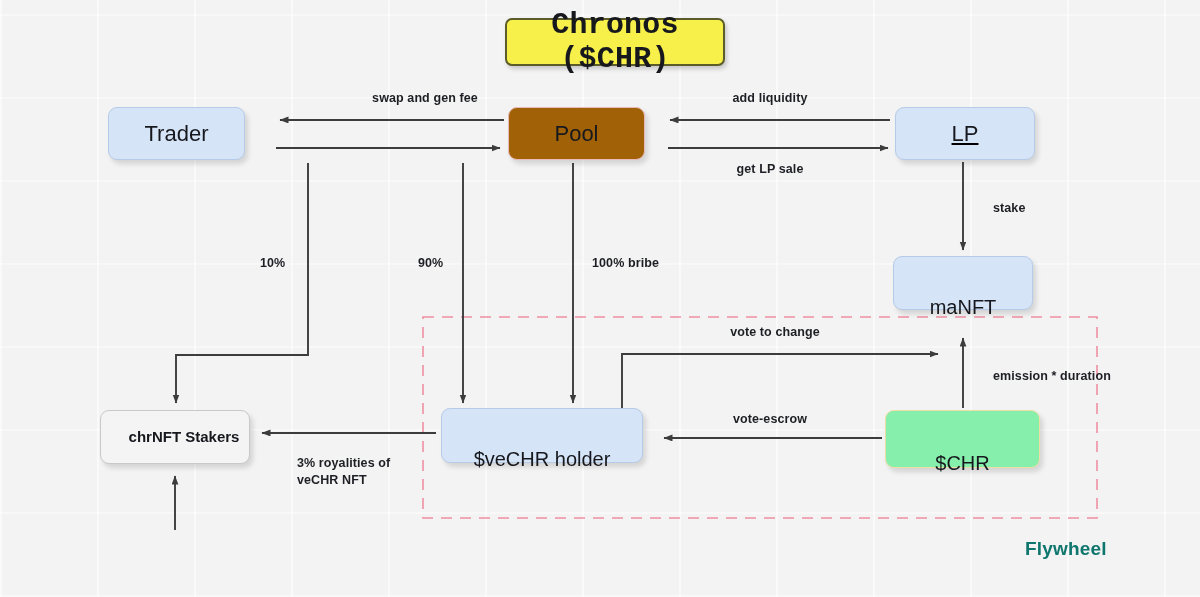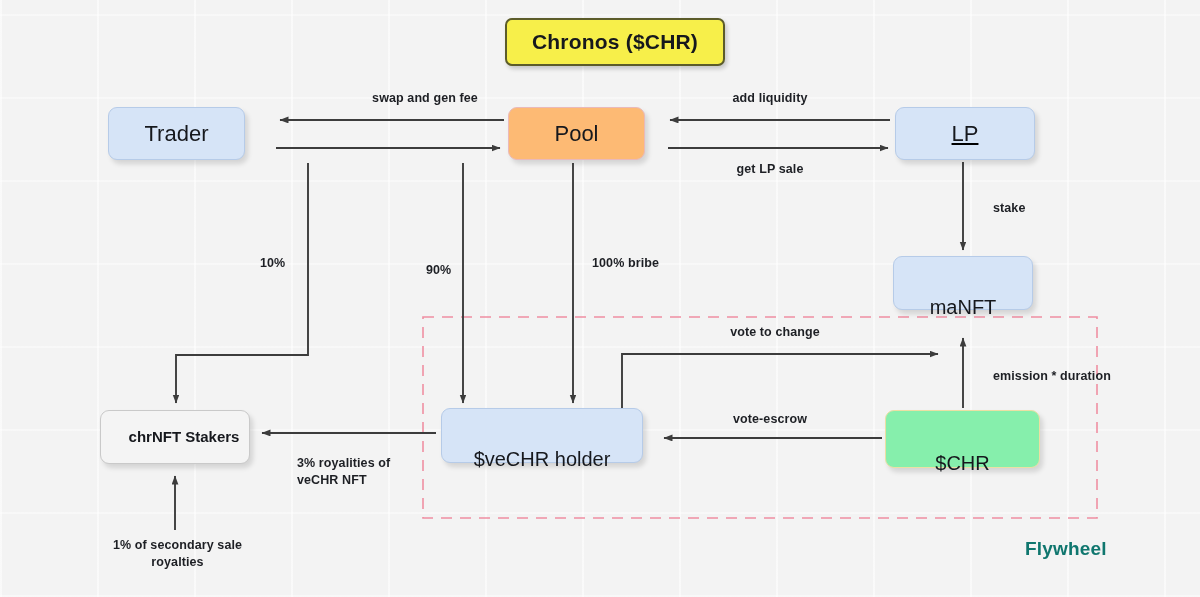--- a/index.html
+++ b/index.html
@@ -40,27 +40,27 @@
     box-sizing: border-box;
     display: flex;
     align-items: center;
     justify-content: center;
     border-radius: 9px;
     box-shadow: 3px 4px 5px rgba(0,0,0,0.13);
     text-align: center;
     line-height: 1.15;
   }
   .node.blue   { background: #d6e4f7; border: 1px solid #b6cbe8; }
-  .node.pink   { background: #fdba74; border: 1px solid #eab9b9; }
+  .node.pink   { background: #a16207; border: 1px solid #eab9b9; }
   .node.yellow { background: #86efac; border: 1px solid #ecdfa4; align-items: center; }
   .node.white  { background: #f4f4f4; border: 1px solid #c9c9c9; }
   .node.title  { background: #f7ef4a; border: 2px solid #5c5c2a; border-radius: 7px; box-shadow: 2px 3px 4px rgba(0,0,0,0.18); }
 
   .node-label { color: #16181d; font-weight: 400; }
-  .lbl-xl { font-size: 21px; font-weight: 600; letter-spacing: 0.2px; }
+  .lbl-xl { font-size: 30px; font-weight: 600; letter-spacing: 0.2px; font-family: Liberation Mono, monospace; }
   .lbl-lg { font-size: 22px; }
   .lbl-md { font-size: 20px; margin-top: 48px; }
   .lbl-sm { font-size: 15px; font-weight: 600; }
 
   .edge-label {
     position: absolute;
     font-size: 12.5px;
     font-weight: 700;
     color: #1d1f24;
     letter-spacing: 0.1px;
@@ -154,31 +154,29 @@
   <div class="edge-label" style="left:325px; top:90px; width:200px;">swap and gen fee</div>
 
   <div class="edge-label" style="left:690px; top:90px; width:160px;">add liquidity</div>
 
   <div class="edge-label" style="left:690px; top:161px; width:160px;">get LP sale</div>
 
   <div class="edge-label left" style="left:993px; top:200px; width:90px;">stake</div>
 
   <div class="edge-label left" style="left:260px; top:255px; width:50px;">10%</div>
 
-  <div class="edge-label left" style="left:418px; top:262px; width:50px;margin-left:8px;">90%</div>
+  <div class="edge-label left" style="left:418px; top:255px; width:50px;">90%</div>
 
   <div class="edge-label left" style="left:592px; top:255px; width:110px;">100% bribe</div>
 
   <div class="edge-label" style="left:700px; top:324px; width:150px;">vote to change</div>
 
   <div class="edge-label left" style="left:993px; top:368px; width:170px;">emission * duration</div>
 
   <div class="edge-label" style="left:700px; top:411px; width:140px;">vote-escrow</div>
 
   <div class="edge-label left" style="left:297px; top:455px; width:160px;">3% royalities of
 veCHR NFT</div>
 
-  <div class="edge-label" style="left:95px; top:537px; width:165px;">1% of secondary sale
-royalties</div>
 
   <div class="flywheel-caption" style="left:1025px; top:538px;">Flywheel</div>
 
 </div>
 
 </body></html>

